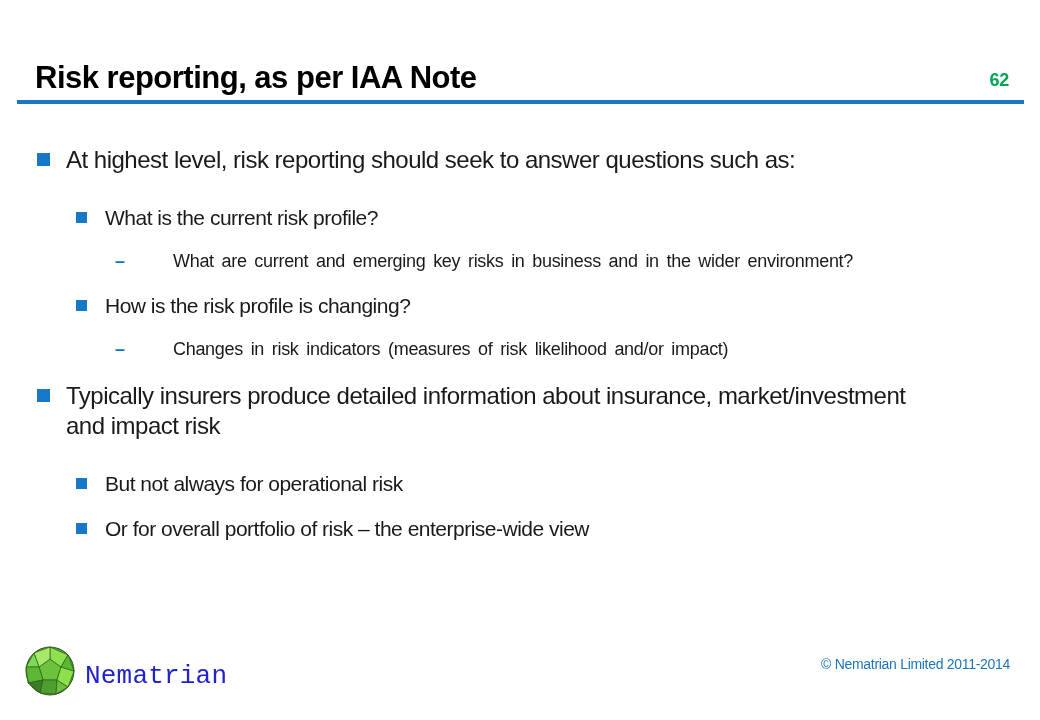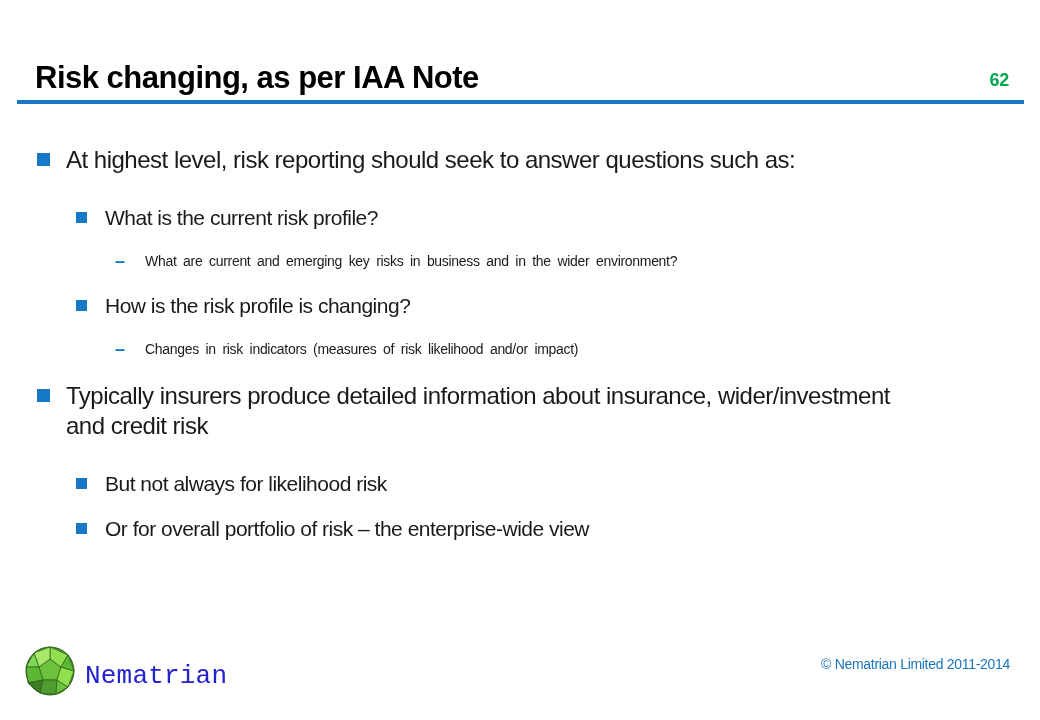--- a/index.html
+++ b/index.html
@@ -54,40 +54,40 @@
     width:11px;height:11px;background:var(--accent);
     margin:7px 18px 0 0;flex:0 0 11px;
   }
   .b-l2 .text{font-size:21px;line-height:26px;max-width:840px;}
 
   .b-l3{margin:0 0 21px 115px;}
   .b-l3 .marker-dash{
     color:var(--accent);font-size:18px;line-height:22px;
     width:30px;flex:0 0 30px;font-weight:bold;
   }
-  .b-l3 .text{font-size:14px;line-height:22px;letter-spacing:-0.3px;word-spacing:3px;max-width:820px;}
+  .b-l3 .text{font-size:18px;line-height:22px;letter-spacing:-0.3px;word-spacing:3px;max-width:820px;margin-left:28px;}
 
   
   .logo{position:absolute;left:24px;top:645px;width:52px;height:52px;}
   .brand{
     position:absolute;left:85px;top:661px;
     font-family:Liberation Mono, monospace;
     font-size:26px;color:var(--brand);letter-spacing:0.2px;
   }
   .copyright{
     position:absolute;right:30px;top:656px;
     font-size:14px;color:var(--footerblue);letter-spacing:-0.3px;
   }
 </style>
 </head>
 <body>
 
 <div class="slide">
 
-  <div class="title">Risk changing, as per IAA Note</div>
+  <div class="title">Risk reporting, as per IAA Note</div>
   <div class="page-num">62</div>
   <div class="rule"></div>
 
   <div class="content" id="bullet-list">
       <div class="bullet b-l1">
         <span class="marker"></span>
         <span class="text">At highest level, risk reporting should seek to answer questions such as:</span>
       </div>
       <div class="bullet b-l2">
         <span class="marker"></span>
@@ -100,25 +100,25 @@
       <div class="bullet b-l2">
         <span class="marker"></span>
         <span class="text">How is the risk profile is changing?</span>
       </div>
       <div class="bullet b-l3">
         <span class="marker-dash">–</span>
         <span class="text">Changes in risk indicators (measures of risk likelihood and/or impact)</span>
       </div>
       <div class="bullet b-l1">
         <span class="marker"></span>
-        <span class="text">Typically insurers produce detailed information about insurance, wider/investment and credit risk</span>
+        <span class="text">Typically insurers produce detailed information about insurance, market/investment and impact risk</span>
       </div>
       <div class="bullet b-l2">
         <span class="marker"></span>
-        <span class="text">But not always for likelihood risk</span>
+        <span class="text">But not always for operational risk</span>
       </div>
       <div class="bullet b-l2">
         <span class="marker"></span>
         <span class="text">Or for overall portfolio of risk – the enterprise-wide view</span>
       </div>
     </div>
 
   <svg class="logo" viewBox="0 0 52 52" xmlns="http://www.w3.org/2000/svg">
     <circle cx="26" cy="26" r="24" fill="#4f9e2f"></circle>
     <polygon points="26,14 37,22 33,35 19,35 15,22" fill="#6cc23d" stroke="#2e5e1a" stroke-width="0.7"></polygon>

